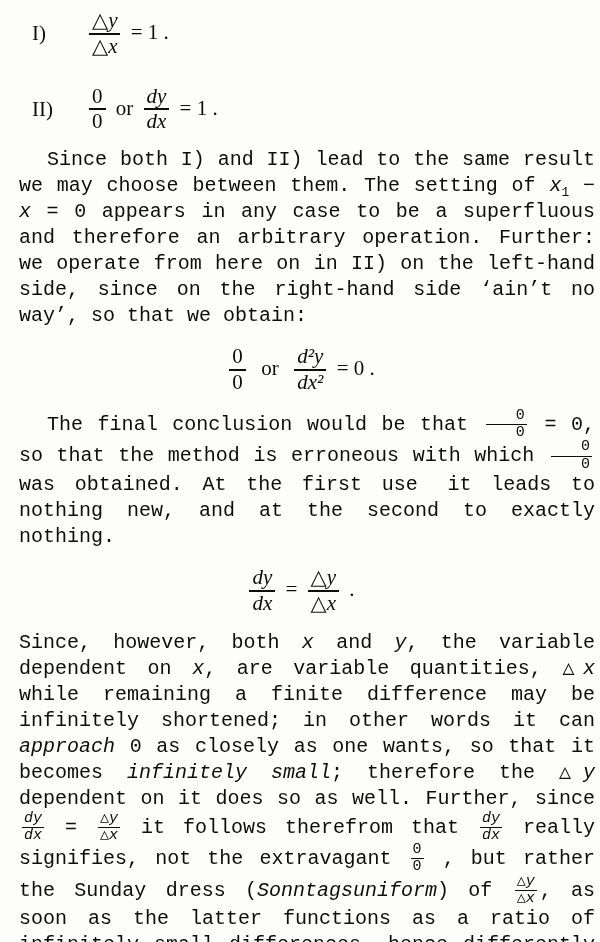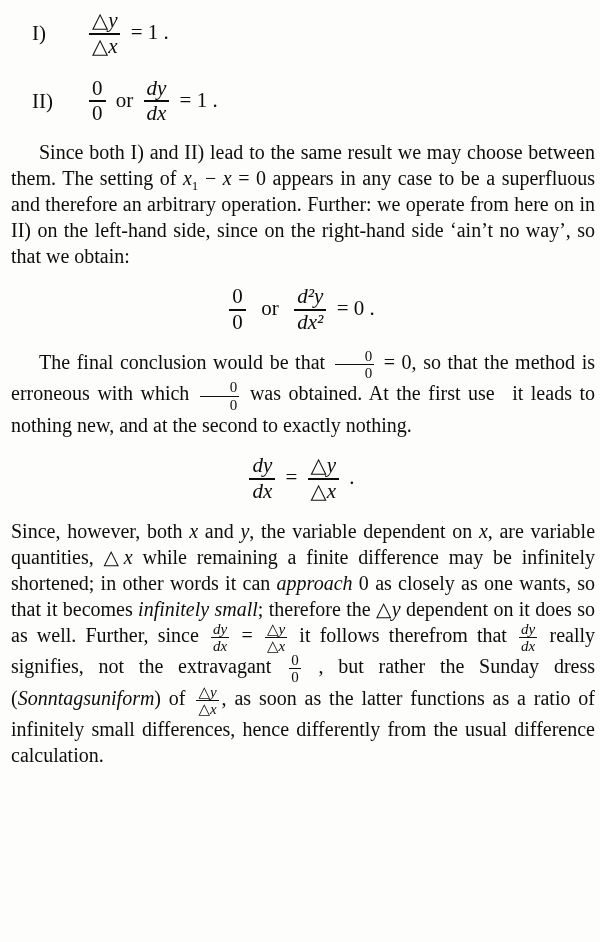--- a/index.html
+++ b/index.html
@@ -14,33 +14,34 @@
     padding: 6px 5px 0 4px;
     font-family: "Liberation Serif", "DejaVu Serif", serif;
     color: #0e0d0c;
     -webkit-font-smoothing: antialiased;
   }
   
   .para {
     font-size: 20px;
     line-height: 26px;
     text-align: justify;
-    margin: 14px 0 0 7px;
+    margin: 14px 0 0 15px;
+    font-family: Liberation Mono, monospace;
   }
   .para.indent { text-indent: 28px; }
   .para.tight { margin-top: 12px; }
   
   .eqitem {
     display: flex;
     align-items: center;
     padding-left: 28px;
     font-size: 21px;
     margin-top: 4px;
   }
-  .eqitem + .eqitem { margin-top: 20px; }
+  .eqitem + .eqitem { margin-top: 28px; }
   .eqlabel { display: inline-block; min-width: 52px; }
   
   .display {
     text-align: center;
     font-size: 21px;
     margin: 17px 0 15px 0;
   }
   .eqmath { white-space: normal; }
   
   .frac {

